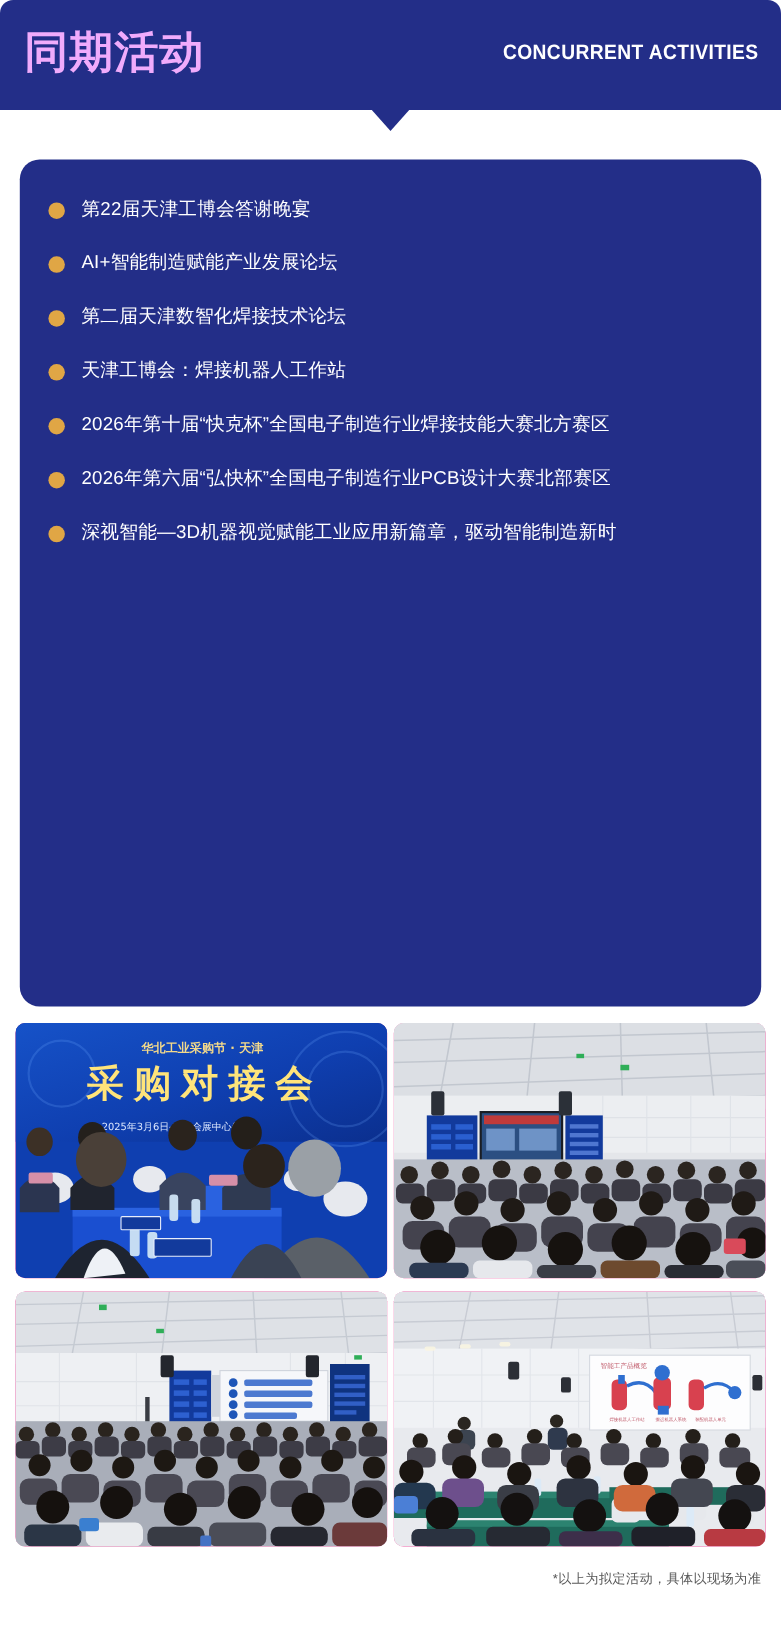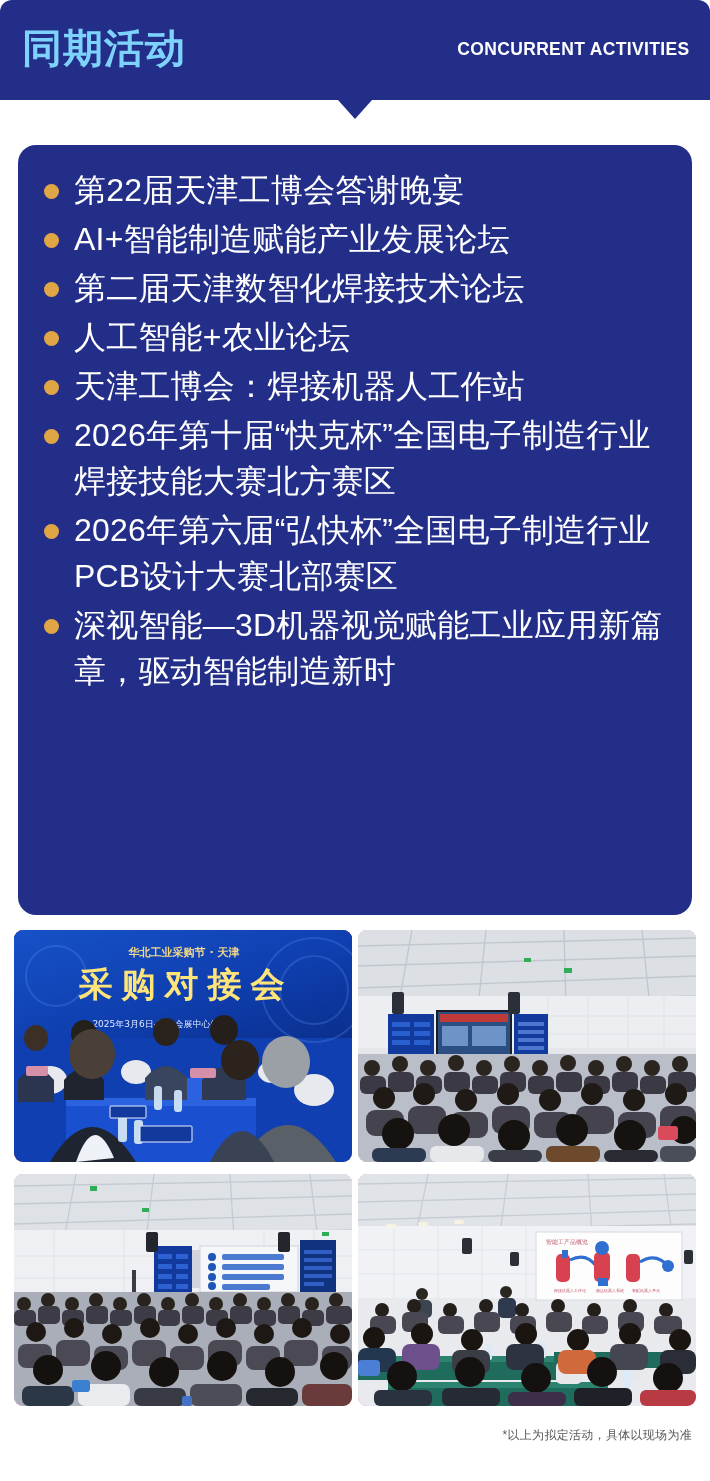--- a/index.html
+++ b/index.html
@@ -13,21 +13,21 @@
 
   
   .header {
     position:absolute; left:0; top:0; width:710px; height:100px;
     background:#232E88;
     border-radius:12px 12px 0 0;
     display:flex; align-items:center; justify-content:space-between;
     padding:0 20px 0 22px;
   }
   .header-title {
-    color:#7dd3fc;
+    color:#f0abfc;
     font-size:40px;
     font-weight:bold;
     letter-spacing:1px;
     line-height:1;
     padding-bottom:4px;
   }
   .header-sub {
     color:#ffffff;
     font-size:19px;
     font-weight:bold;
@@ -52,21 +52,21 @@
     background:#232E88;
     border-radius:18px;
     padding:22px 26px 20px 26px;
     overflow:hidden;
   }
   .list { list-style:none; }
   .list-item {
     position:relative;
     display:block;
     color:#ffffff;
-    font-size:32px;
+    font-size:17px;
     line-height:46px;
     padding-left:30px;
     margin-bottom:3px;
     letter-spacing:0.2px;
   }
   .bullet {
     position:absolute; left:0; top:17px;
     width:15px; height:15px;
     border-radius:50%;
     background:#E0A645;
@@ -118,24 +118,20 @@
         <span class="bullet"></span>
         <span class="item-text">第22届天津工博会答谢晚宴</span>
       </li>
       <li class="list-item">
         <span class="bullet"></span>
         <span class="item-text">AI+智能制造赋能产业发展论坛</span>
       </li>
       <li class="list-item">
         <span class="bullet"></span>
         <span class="item-text">第二届天津数智化焊接技术论坛</span>
-      </li>
-      <li class="list-item">
-        <span class="bullet"></span>
-        <span class="item-text">人工智能+农业论坛</span>
       </li>
       <li class="list-item">
         <span class="bullet"></span>
         <span class="item-text">天津工博会：焊接机器人工作站</span>
       </li>
       <li class="list-item">
         <span class="bullet"></span>
         <span class="item-text">2026年第十届“快克杯”全国电子制造行业焊接技能大赛北方赛区</span>
       </li>
       <li class="list-item">

